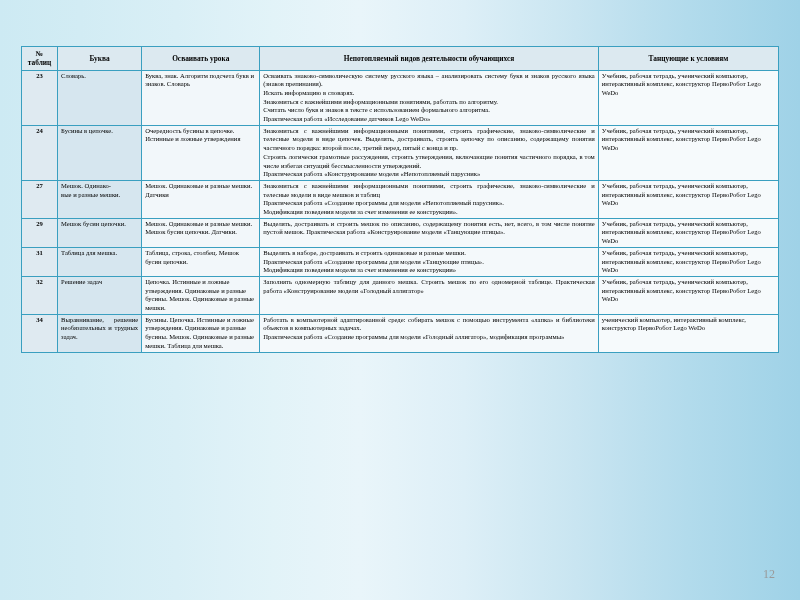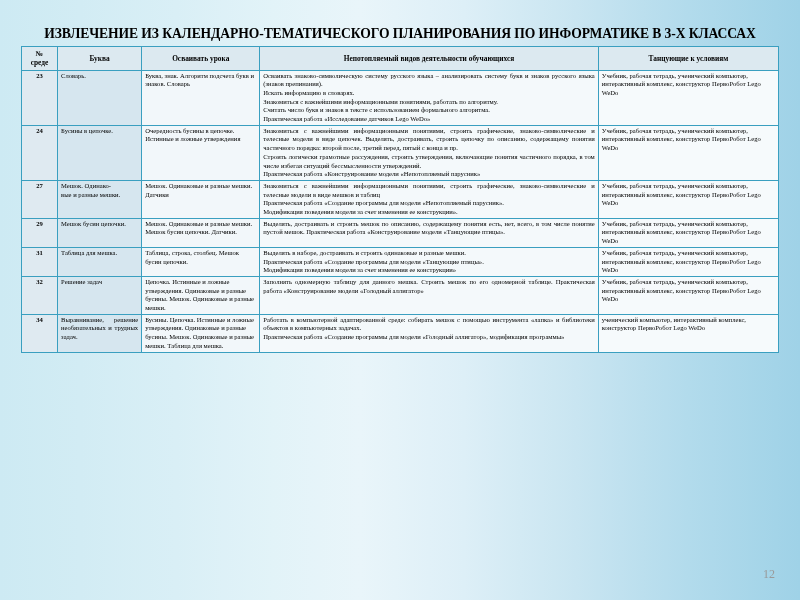--- a/index.html
+++ b/index.html
@@ -95,34 +95,33 @@
     font-size: 12px;
     color: #9a9a9a;
     font-family: "Liberation Serif", "DejaVu Serif", serif;
   }
 </style>
 </head>
 <body>
 
 <div class="slide">
 
-  <div class="title">ИЗВЛЕЧЕНИЕ ИЗ КАЛЕНДАРНО-ТЕМАТИЧЕСКОГО ПЛАНИРОВАНИЯ ПО ИНФОРМАТИКЕ В 3-Х КЛАССАХ</div>
 
   <div class="table-wrap">
     <table class="ktp">
       <colgroup>
         <col class="col-num">
         <col class="col-theme">
         <col class="col-content">
         <col class="col-char">
         <col class="col-req">
       </colgroup>
       <thead>
         <tr>
-          <th><span><span>№</span><br><span>среде</span></span></th>
+          <th><span><span>№</span><br><span>таблиц</span></span></th>
           <th>Буква</th>
           <th>Осваивать урока</th>
           <th>Непотопляемый видов деятельности обучающихся</th>
           <th>Танцующие к условиям</th>
         </tr>
       </thead>
       <tbody id="ktp-body">
           <tr>
             <td class="num">23</td>
             <td class="theme">

